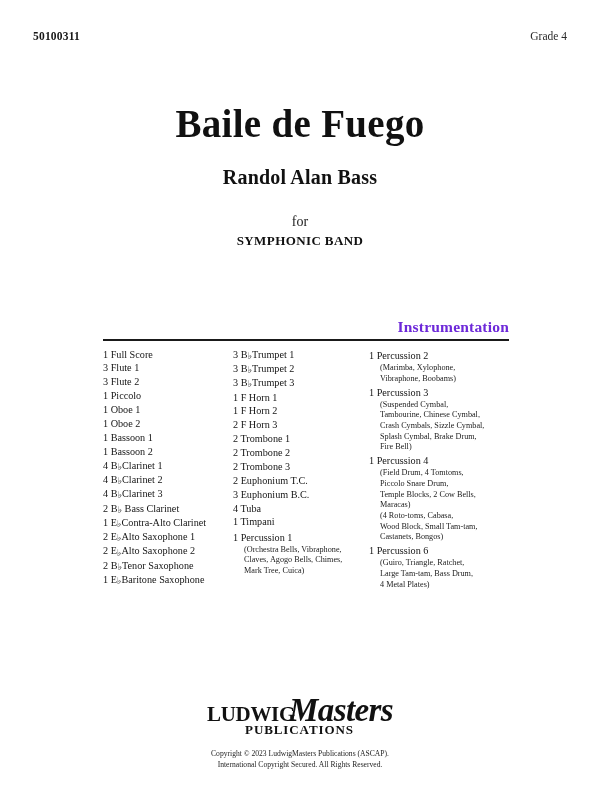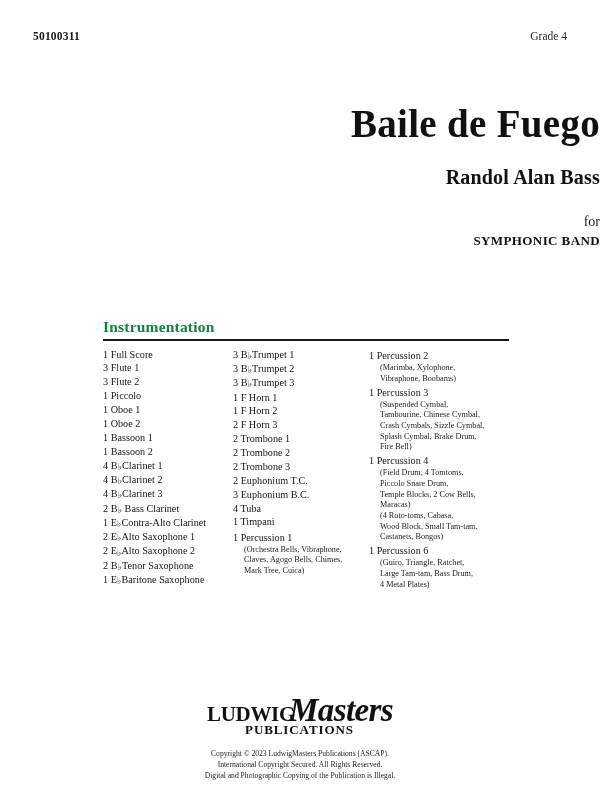--- a/index.html
+++ b/index.html
@@ -44,21 +44,21 @@
     font-weight: normal;
     color: #2a2a2a;
   }
 
   
   .title-block {
     position: absolute;
     top: 104px;
     left: 0;
     width: 600px;
-    text-align: right;
+    text-align: center;
   }
   .work-title {
     font-size: 39px;
     font-weight: bold;
     letter-spacing: 0.3px;
     line-height: 1.05;
     color: #111111;
   }
   .composer {
     margin-top: 21px;
@@ -82,25 +82,25 @@
   }
 
   
   .instr-section {
     position: absolute;
     top: 318px;
     left: 103px;
     width: 406px;
   }
   .instr-heading {
-    text-align: left;
+    text-align: right;
     font-size: 15.5px;
     font-weight: bold;
     letter-spacing: 0.2px;
-    color: #15803d;
+    color: #6d28d9;
     margin-bottom: 3px;
   }
   .instr-rule {
     height: 1.6px;
     background: #1a1a1a;
     width: 100%;
     margin-bottom: 7px;
   }
   .instr-columns {
     display: flex;
@@ -274,16 +274,15 @@
   <div class="publisher">
     <div class="logo-line">
       <span class="logo-ludwig">Ludwig</span><span class="logo-masters">Masters</span>
       <span class="logo-publications">PUBLICATIONS</span>
     </div>
   </div>
 
   <div class="copyright">
       <div class="copyright-line">Copyright © 2023 LudwigMasters Publications (ASCAP).</div>
       <div class="copyright-line">International Copyright Secured. All Rights Reserved.</div>
-      <div class="copyright-line">Digital and Photographic Copying of the Publication is Illegal.</div>
     </div>
 
 </div>
 
 </body></html>

